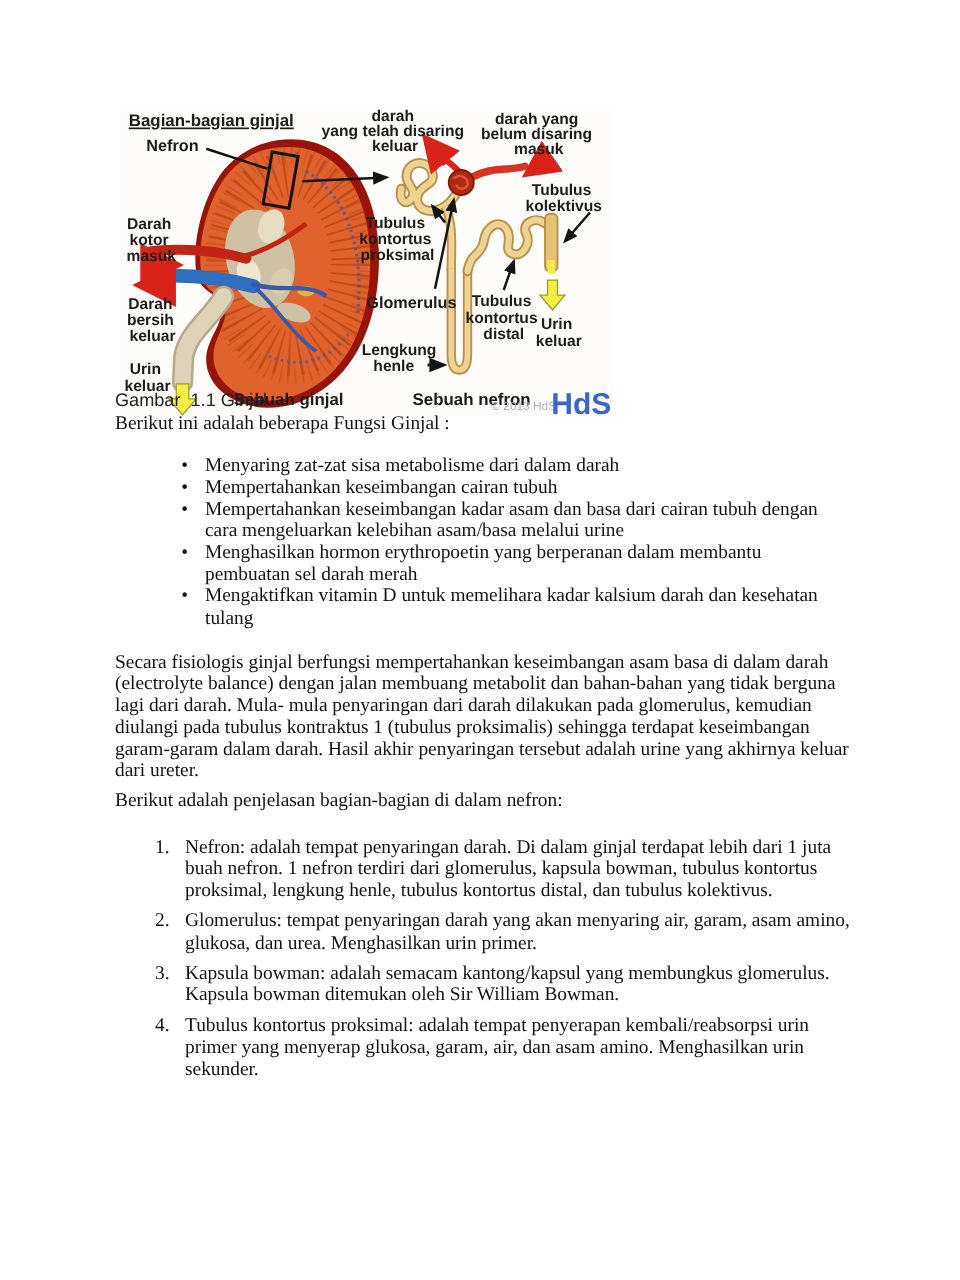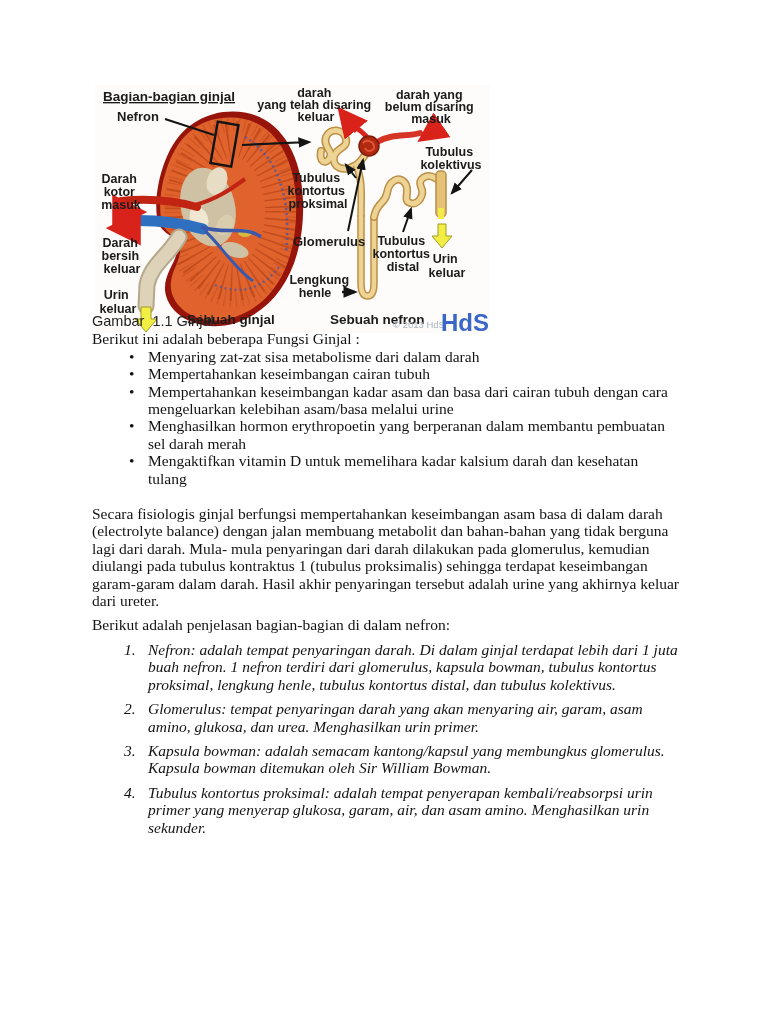--- a/index.html
+++ b/index.html
@@ -15,29 +15,29 @@
 
   .doc {
     position:absolute; left:92px; top:313px; width:588px;
     font-size:15.5px; line-height:17.4px; color:#131313;
   }
   .caption {
     font-family:"Liberation Sans", sans-serif;
     font-size:14.5px; line-height:17.4px; color:#222;
     white-space:pre-wrap;
   }
-  ul.bullets { list-style:none; margin:0; padding:0; }
+  ul.bullets { list-style:none; margin:16px; padding:0; }
   ul.bullets li { position:relative; padding-left:56px; }
   ul.bullets li::before {
     content:"\2022"; position:absolute; left:37px; top:0;
     font-size:15.5px;
   }
   .para { margin-top:18px; }
   .nephron-intro { margin-top:6px; }
-  ol.parts { list-style:none; counter-reset:item; margin:8px 0 0 0; padding:0;font-style:italic; }
+  ol.parts { list-style:none; counter-reset:item; margin:20px 0 0 0; padding:0; }
   ol.parts li {
     position:relative; padding-left:56px; counter-increment:item;
     margin-bottom:7px;
   }
   ol.parts li::before {
     content:counter(item) "."; position:absolute; left:32px; top:0;
   }
 
   
   .dlab {

